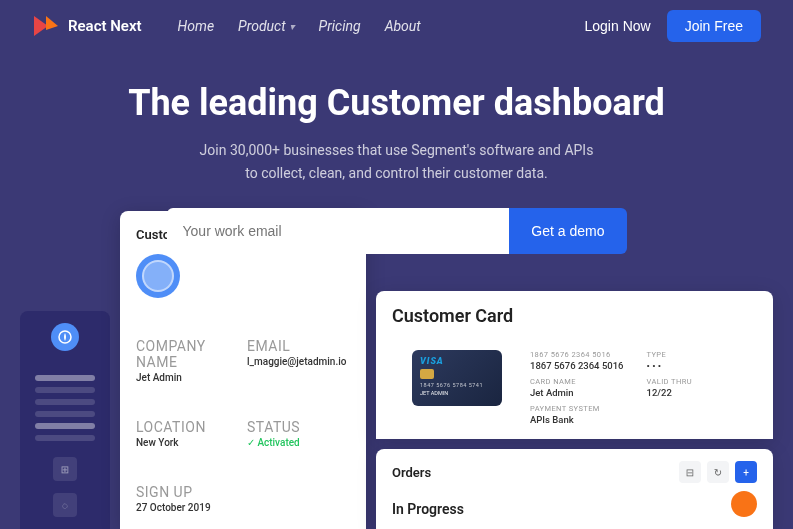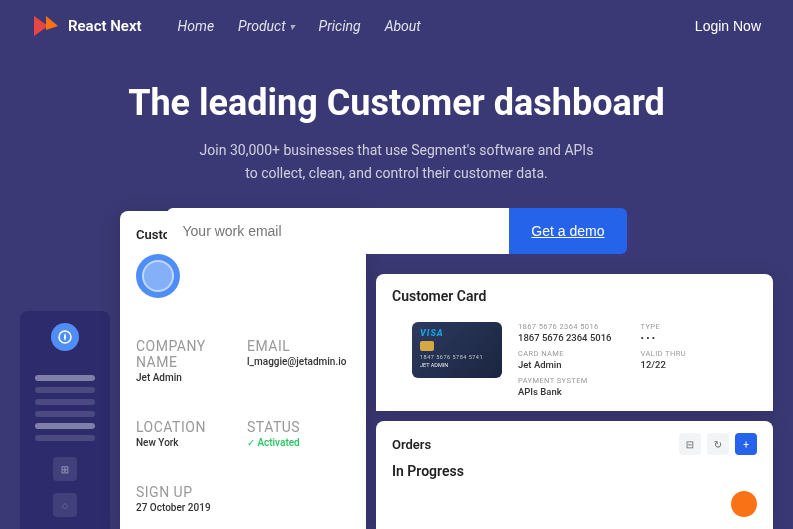--- a/index.html
+++ b/index.html
@@ -101,21 +101,20 @@
       max-width: 400px;
       margin: 0 auto 24px;
     }
     .hero-cta {
       display: flex;
       align-items: center;
       justify-content: center;
       gap: 0;
       max-width: 460px;
       margin: 0 auto;
-      text-decoration: underline;
     }
     .email-input {
       flex: 1;
       padding: 12px 16px;
       border: none;
       border-radius: 6px 0 0 6px;
       font-size: 14px;
       color: #333;
       outline: none;
       height: 46px;
@@ -256,28 +255,28 @@
 
     
     .credit-card-panel {
       background: white;
       border-radius: 8px 8px 0 0;
       padding: 14px 16px;
       color: #333;
       box-shadow: 0 4px 20px rgba(0,0,0,0.15);
     }
     .credit-card-title {
-      font-size: 14px;
+      font-size: 18px;
       font-weight: 600;
       color: #222;
-      margin-bottom: 18px;
+      margin-bottom: 24px;
     }
     .credit-card-content {
       display: flex;
-      gap: 16px;
+      gap: 28px;
       padding-left: 20px;
     }
     .credit-card-visual {
       width: 90px;
       height: 56px;
       background: linear-gradient(135deg, #2d3a5e, #1a2540);
       border-radius: 6px;
       padding: 6px 8px;
       flex-shrink: 0;
       position: relative;
@@ -361,23 +360,22 @@
       font-size: 10px;
       color: #666;
       cursor: pointer;
     }
     .orders-action-btn.blue {
       background: #2563eb;
       color: white;
     }
     .orders-content {
       display: flex;
-      align-items: flex-start;
+      align-items: flex-end;
       gap: 12px;
-      flex-direction: column;
     }
     .in-progress-text {
       font-size: 14px;
       font-weight: 600;
       color: #222;
     }
     .avatar-circle {
       width: 26px;
       height: 26px;
       border-radius: 50%;
@@ -421,20 +419,21 @@
       <span class="nav-link">
         <span>Product</span>
         <span class="chevron">▾</span>
       </span>
       <span class="nav-link">Pricing</span>
       <span class="nav-link">About</span>
     </div>
 
     <div class="nav-actions">
       <button class="login-btn">Login Now</button>
+      <button class="join-btn">Join Free</button>
     </div>
   </nav>
 
   <section class="hero">
     <h1>
       <span>The leading Customer dashboard</span><br>
     </h1>
     <p>Join 30,000+ businesses that use Segment's software and APIs to collect, clean, and control their customer data.</p>
     <div class="hero-cta">
       <input class="email-input" type="email" placeholder="Your work email" style="">

